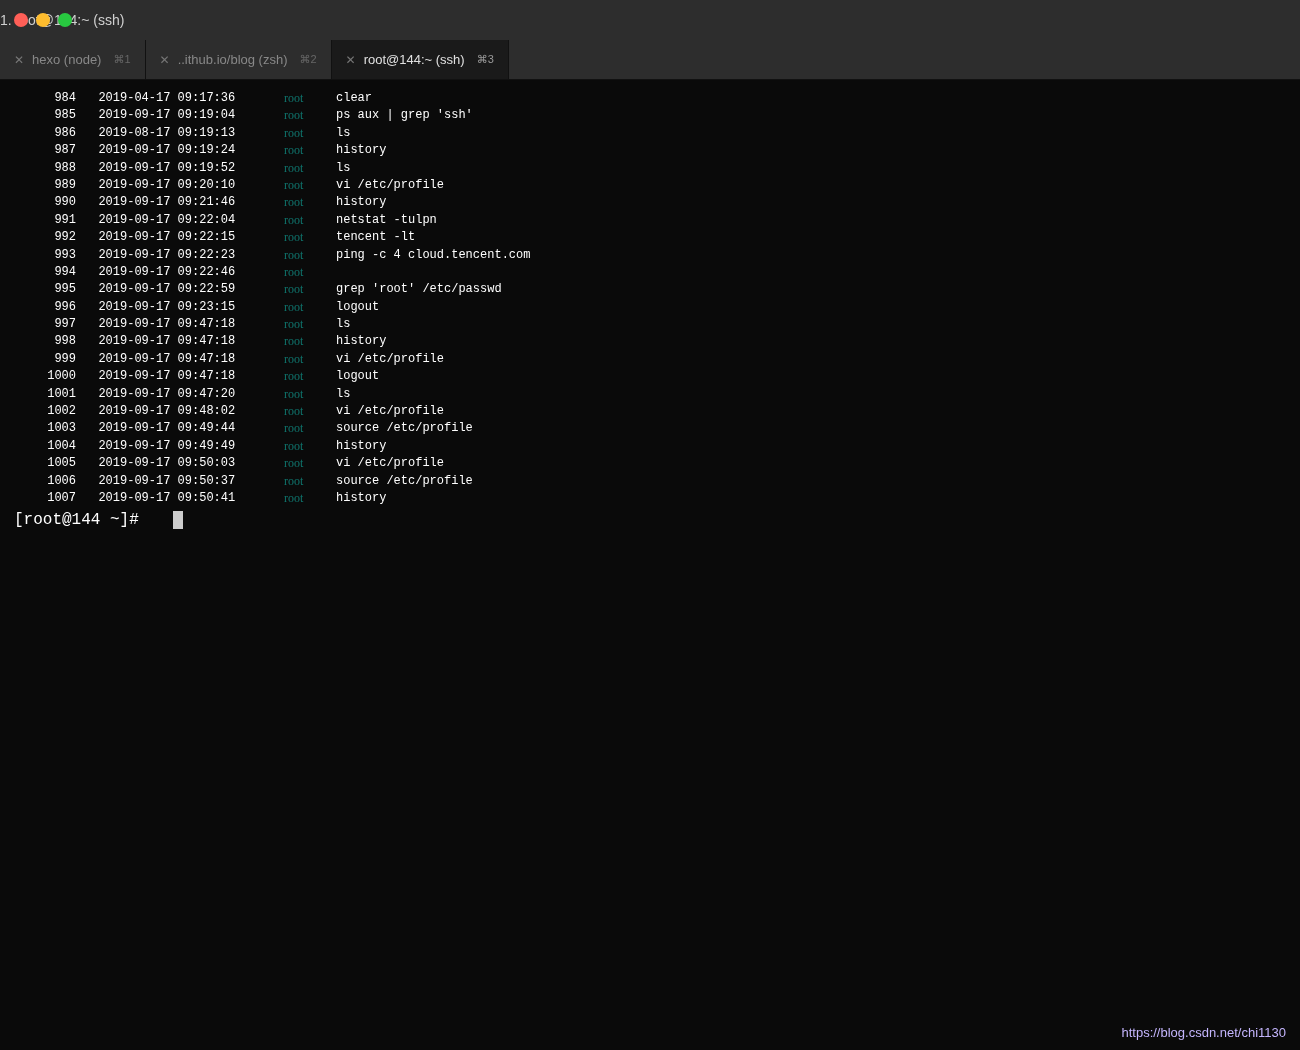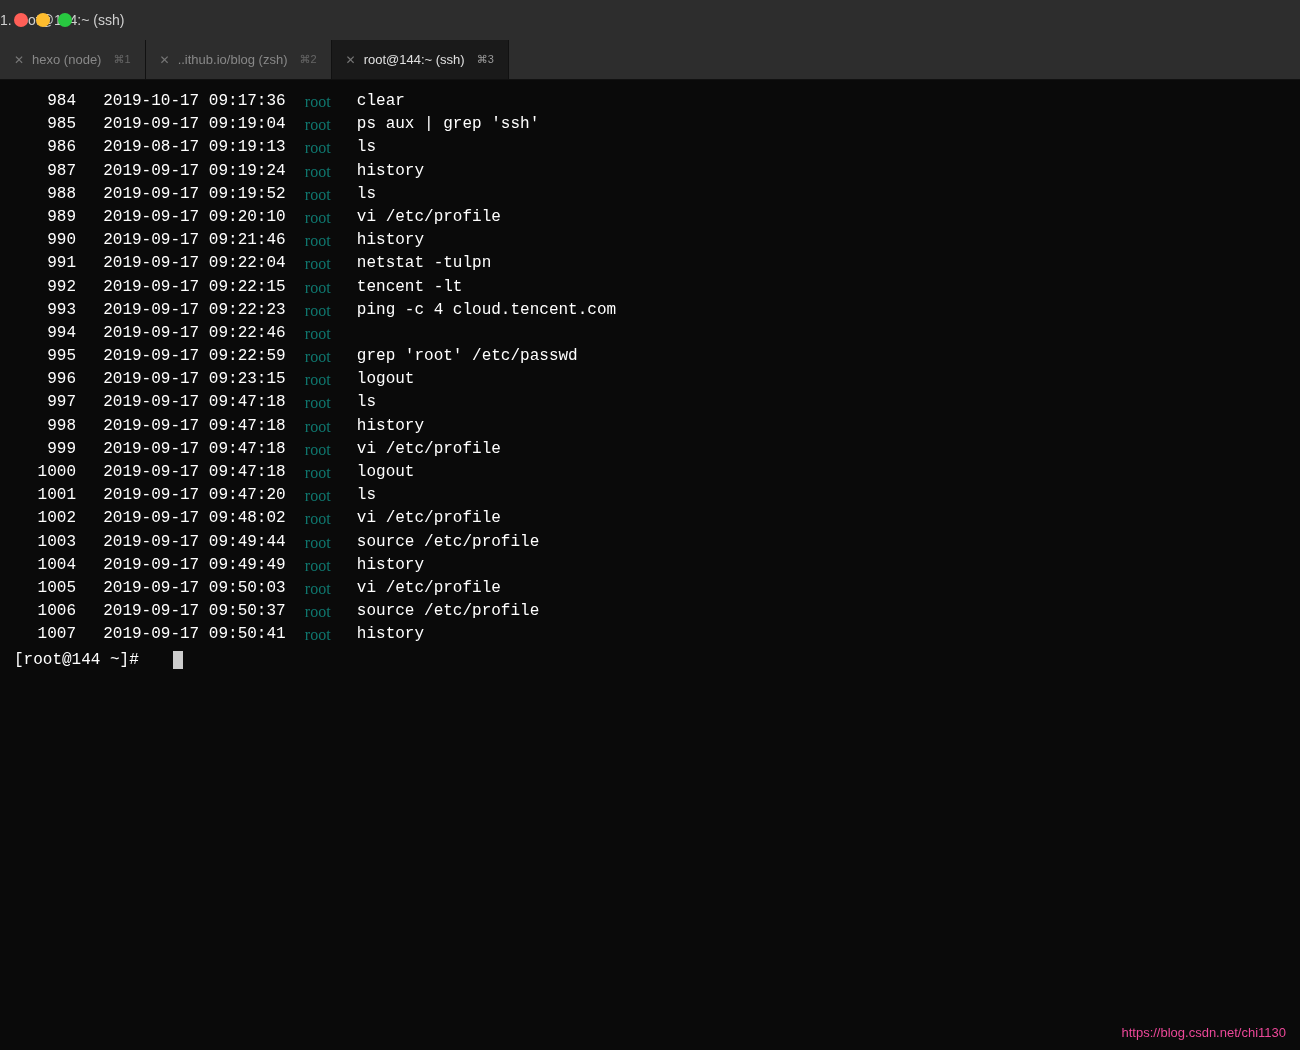--- a/index.html
+++ b/index.html
@@ -98,21 +98,21 @@
       height: calc(1050px - 80px);
       background: #0a0a0a;
       padding: 10px 14px;
       overflow: hidden;
       position: relative;
     }
 
     .terminal-content {
       color: #ffffff;
       font-family: 'Courier New', Courier, monospace;
-      font-size: 16px;
+      font-size: 12px;
       line-height: 1.45;
     }
 
     .hist-line {
       display: flex;
       white-space: pre;
     }
 
     .hist-num {
       color: #ffffff;
@@ -160,21 +160,21 @@
     }
 
     @keyframes blink {
       50% { opacity: 0; }
     }
 
     .watermark {
       position: absolute;
       bottom: 10px;
       right: 14px;
-      color: #ec4899;
+      color: #c4b5fd;
       font-size: 13px;
       font-family: -apple-system, BlinkMacSystemFont, 'Segoe UI', sans-serif;
       text-decoration: none;
     }
   </style>
 </head>
 <body>
 
 <div class="title-bar">
   <div class="window-controls">
@@ -201,21 +201,21 @@
 
   <div class="tab active">
     <span class="close-x">✕</span>
     <span>root@144:~ (ssh)</span>
     <span class="shortcut">⌘3</span>
   </div>
 </div>
 
 <div class="terminal">
   <div class="terminal-content" id="terminal-lines">
-  <div class="hist-line"><span class="hist-num">984</span><span class="hist-date">  2019-10-17 09:17:36  </span><span class="hist-user">root </span><span class="hist-cmd">clear</span></div>
+  <div class="hist-line"><span class="hist-num">984</span><span class="hist-date">  2019-04-17 09:17:36  </span><span class="hist-user">root </span><span class="hist-cmd">clear</span></div>
       <div class="hist-line"><span class="hist-num">985</span><span class="hist-date">  2019-09-17 09:19:04  </span><span class="hist-user">root </span><span class="hist-cmd">ps aux | grep 'ssh'</span></div>
       <div class="hist-line"><span class="hist-num">986</span><span class="hist-date">  2019-08-17 09:19:13  </span><span class="hist-user">root </span><span class="hist-cmd">ls</span></div>
       <div class="hist-line"><span class="hist-num">987</span><span class="hist-date">  2019-09-17 09:19:24  </span><span class="hist-user">root </span><span class="hist-cmd">history</span></div>
       <div class="hist-line"><span class="hist-num">988</span><span class="hist-date">  2019-09-17 09:19:52  </span><span class="hist-user">root </span><span class="hist-cmd">ls</span></div>
       <div class="hist-line"><span class="hist-num">989</span><span class="hist-date">  2019-09-17 09:20:10  </span><span class="hist-user">root </span><span class="hist-cmd">vi /etc/profile</span></div>
       <div class="hist-line"><span class="hist-num">990</span><span class="hist-date">  2019-09-17 09:21:46  </span><span class="hist-user">root </span><span class="hist-cmd">history</span></div>
       <div class="hist-line"><span class="hist-num">991</span><span class="hist-date">  2019-09-17 09:22:04  </span><span class="hist-user">root </span><span class="hist-cmd">netstat -tulpn</span></div>
       <div class="hist-line"><span class="hist-num">992</span><span class="hist-date">  2019-09-17 09:22:15  </span><span class="hist-user">root </span><span class="hist-cmd">tencent -lt</span></div>
       <div class="hist-line"><span class="hist-num">993</span><span class="hist-date">  2019-09-17 09:22:23  </span><span class="hist-user">root </span><span class="hist-cmd">ping -c 4 cloud.tencent.com</span></div>
       <div class="hist-line"><span class="hist-num">994</span><span class="hist-date">  2019-09-17 09:22:46  </span><span class="hist-user">root </span></div>

